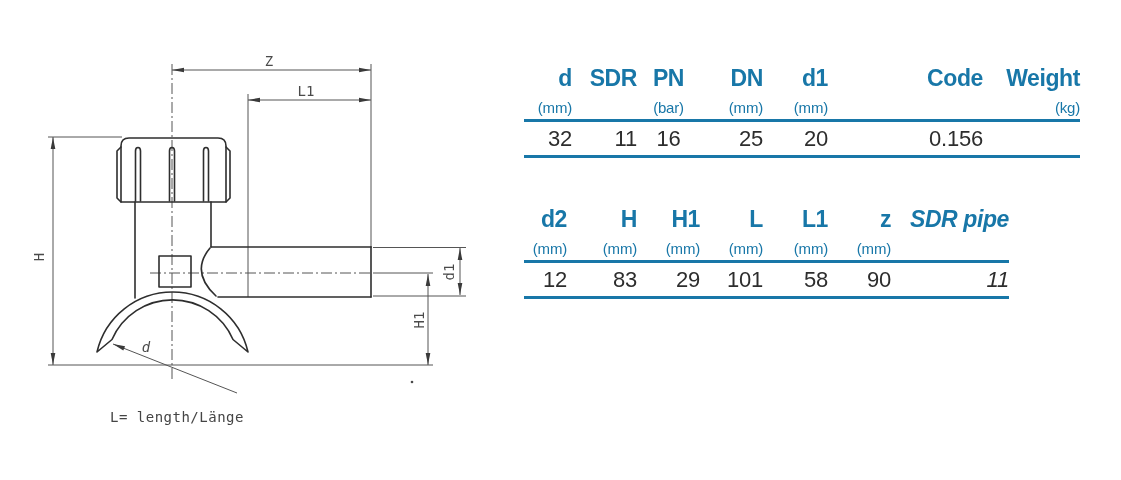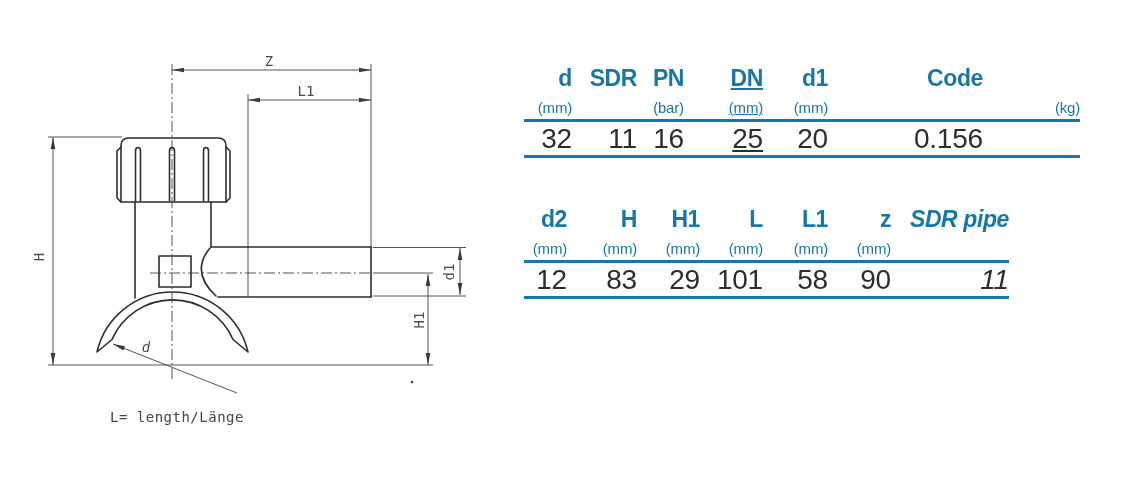--- a/index.html
+++ b/index.html
@@ -12,27 +12,27 @@
   .spec{position:absolute;left:524px;}
   .t1{top:64px;width:556px;}
   .t2{top:205px;width:485px;}
   .row{display:flex;align-items:flex-end;}
   .row span{display:block;text-align:right;white-space:nowrap;}
   .hrow{height:28px;}
   .hrow span{color:#1877A8;font-weight:bold;font-size:23px;letter-spacing:-0.4px;}
   .urow{height:27px;border-bottom:3px solid #1877A8;}
   .urow span{color:#1877A8;font-size:15px;padding-bottom:3px;letter-spacing:-0.2px;}
   .vrow{height:33px;align-items:center;border-bottom:3px solid #1877A8;}
-  .vrow span{color:#2D2D2D;font-size:28px;letter-spacing:-0.2px;}
+  .vrow span{color:#2D2D2D;font-size:22px;letter-spacing:-0.2px;}
   .vrow span.code-val{font-weight:bold;color:#131313;}
   
   .t1 .row span:nth-child(1){width:48px;}
   .t1 .row span:nth-child(2){width:65px;}
   .t1 .row span:nth-child(3){width:63px;text-align:center;}
-  .t1 .row span:nth-child(4){width:63px;text-decoration:underline;}
+  .t1 .row span:nth-child(4){width:63px;}
   .t1 .row span:nth-child(5){width:65px;}
   .t1 .row span:nth-child(6){width:155px;text-align:right;}
   .t1 .row span:nth-child(7){width:97px;}
   
   .t2 .row span:nth-child(1){width:43px;}
   .t2 .row span:nth-child(2){width:70px;}
   .t2 .row span:nth-child(3){width:63px;}
   .t2 .row span:nth-child(4){width:63px;}
   .t2 .row span:nth-child(5){width:65px;}
   .t2 .row span:nth-child(6){width:63px;}
@@ -109,20 +109,21 @@
   </svg>
 
   <div class="spec t1">
     <div class="row hrow">
       <span>d</span>
       <span>SDR</span>
       <span>PN</span>
       <span>DN</span>
       <span>d1</span>
       <span>Code</span>
+      <span>Weight</span>
     </div>
     <div class="row urow">
       <span>(mm)</span>
       <span></span>
       <span>(bar)</span>
       <span>(mm)</span>
       <span>(mm)</span>
       <span></span>
       <span>(kg)</span>
     </div>

